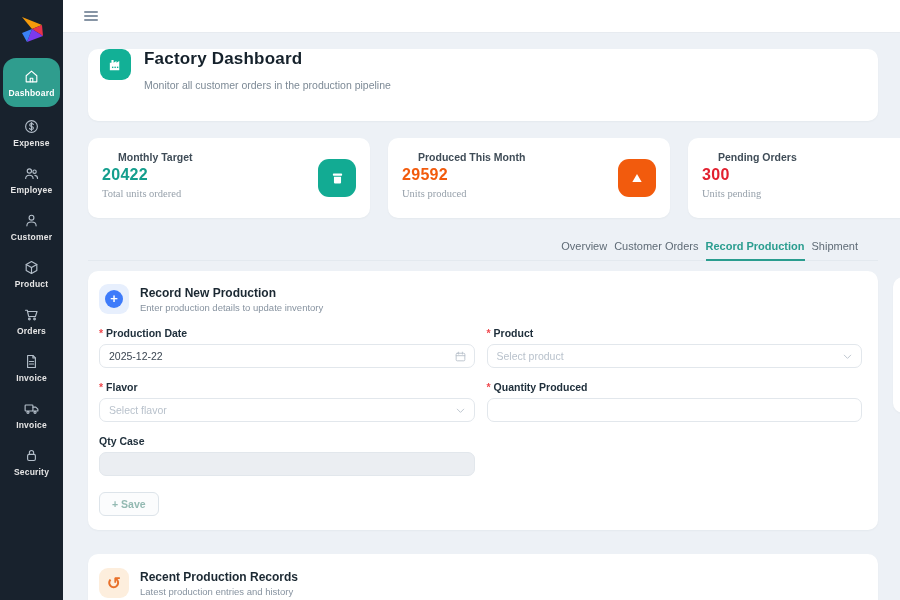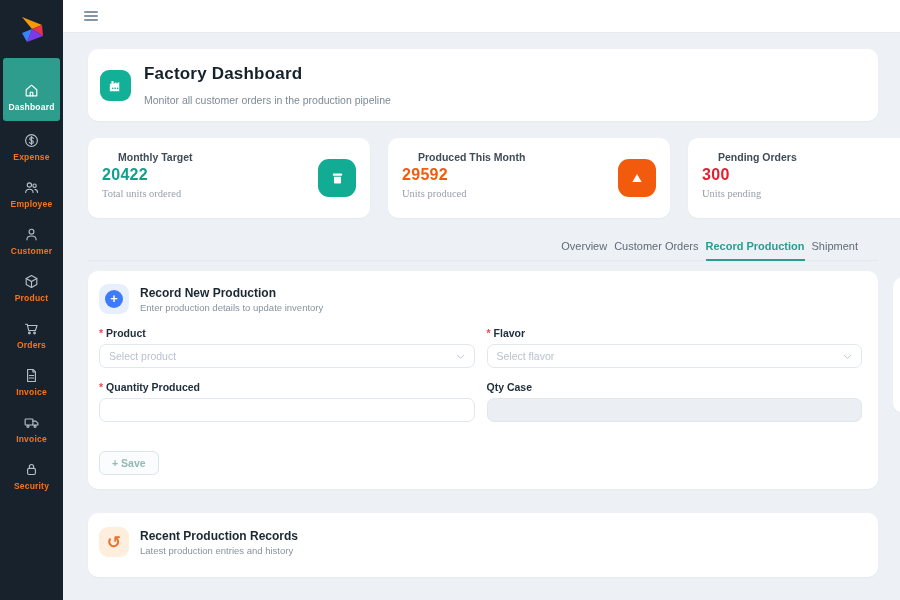--- a/index.html
+++ b/index.html
@@ -5,40 +5,40 @@
   * { margin:0; padding:0; box-sizing:border-box; }
   html,body { width:900px; height:600px; overflow:hidden; background:#edf1f6;
     font-family:"Liberation Sans","DejaVu Sans",sans-serif; }
 
   
   .sidebar { position:fixed; left:0; top:0; width:63px; height:600px; background:#18222d; z-index:5;
     display:flex; flex-direction:column; align-items:center; }
   .logo { margin:12px 0 10px; width:36px; height:36px; }
   .nav { width:100%; display:flex; flex-direction:column; align-items:center; }
   .nav-item { width:100%; display:flex; flex-direction:column; align-items:center; gap:3px;
-    padding:9px 0 8px; color:#f97316; cursor:pointer; }
+    padding:9px 0 8px; color:#e5e5e5; cursor:pointer; }
   .nav-item .lbl { font-size:8.5px; font-weight:700; letter-spacing:.2px; }
   .nav-item svg { width:17px; height:17px; stroke:#b4bfca; fill:none; stroke-width:1.6;
     stroke-linecap:round; stroke-linejoin:round; }
-  .nav-item.active { background:#2f9d8e; border-radius:3px; width:57px; margin:0 3px 2px; padding:24px 0 9px; color:#fff; }
+  .nav-item.active { background:#2f9d8e; border-radius:13px; width:57px; margin:0 3px 2px; padding:10px 0 9px; color:#fff; }
   .nav-item.active svg { stroke:#fff; }
   .nav-item.active .lbl { color:#fff; }
 
   
   .topbar { position:fixed; left:63px; top:0; right:0; height:33px; background:#fff;
     border-bottom:1px solid #e7ebf0; display:flex; align-items:center; padding-left:21px; z-index:4; }
   .hamburger { width:14px; cursor:pointer; display:flex; flex-direction:column; gap:2.5px; }
   .hamburger span { display:block; height:1.8px; background:#8795a5; border-radius:2px; }
 
   
   .content { position:absolute; left:63px; top:33px; width:837px; height:567px;
     padding:16px 22px 0 25px; }
   .card { background:#fff; border-radius:10px; box-shadow:0 1px 2px rgba(20,40,60,.04); }
 
-  .page-head { height:72px; display:flex; align-items:center; padding:0 16px 0 12px; }
+  .page-head { height:72px; display:flex; padding:0 16px 0 12px; }
   .tile { border-radius:9px; display:flex; align-items:center; justify-content:center; flex:0 0 auto; }
   .tile.teal { width:31px; height:31px; background:#12b096; }
   .page-head .txt { margin-left:13px; }
   .page-title { font-size:17px; font-weight:800; color:#15212b; letter-spacing:.2px; }
   .page-sub { font-size:10.5px; color:#7d8a96; margin-top:10px; }
 
   
   .stats-row { display:flex; gap:18px; margin-top:17px; width:882px; }
   .stat-card { flex:0 0 282px; height:80px; background:#fff; border-radius:10px;
     box-shadow:0 1px 2px rgba(20,40,60,.04); padding:13px 14px; position:relative; }
@@ -255,20 +255,34 @@
           <div class="plus-circle">+</div>
         </div>
       <div class="txt">
         <div class="sec-title">Record New Production</div>
         <div class="sec-sub">Enter production details to update inventory</div>
       </div>
     </div>
 
     <div class="form-grid">
 
+      <div>
+        <div class="field-label"><span class="req">*</span><span>Production Date</span></div>
+        <div class="in-wrap">
+          <input class="inp" value="2025-12-22" style="">
+          <span class="in-ico">
+            <svg viewBox="0 0 24 24">
+                <rect x="4" y="6" width="16" height="14" rx="2"></rect>
+                <path d="M4 10.5 H20"></path>
+                <path d="M8.5 4 V7.5"></path>
+                <path d="M15.5 4 V7.5"></path>
+              </svg>
+          </span>
+        </div>
+      </div>
 
       <div>
         <div class="field-label"><span class="req">*</span><span>Product</span></div>
         <div class="in-wrap">
           <input class="inp" placeholder="Select product" style="">
           <span class="in-ico">
             <svg viewBox="0 0 24 24">
                 <path d="M6 9.5 12 15.5 18 9.5"></path>
               </svg>
           </span>

